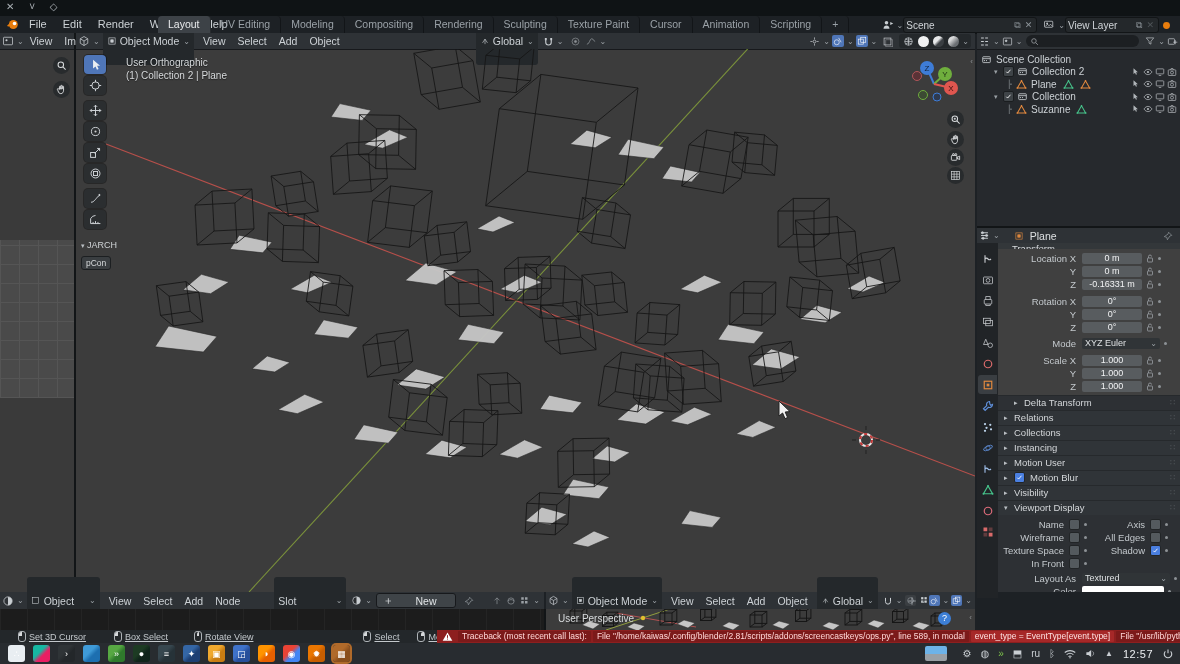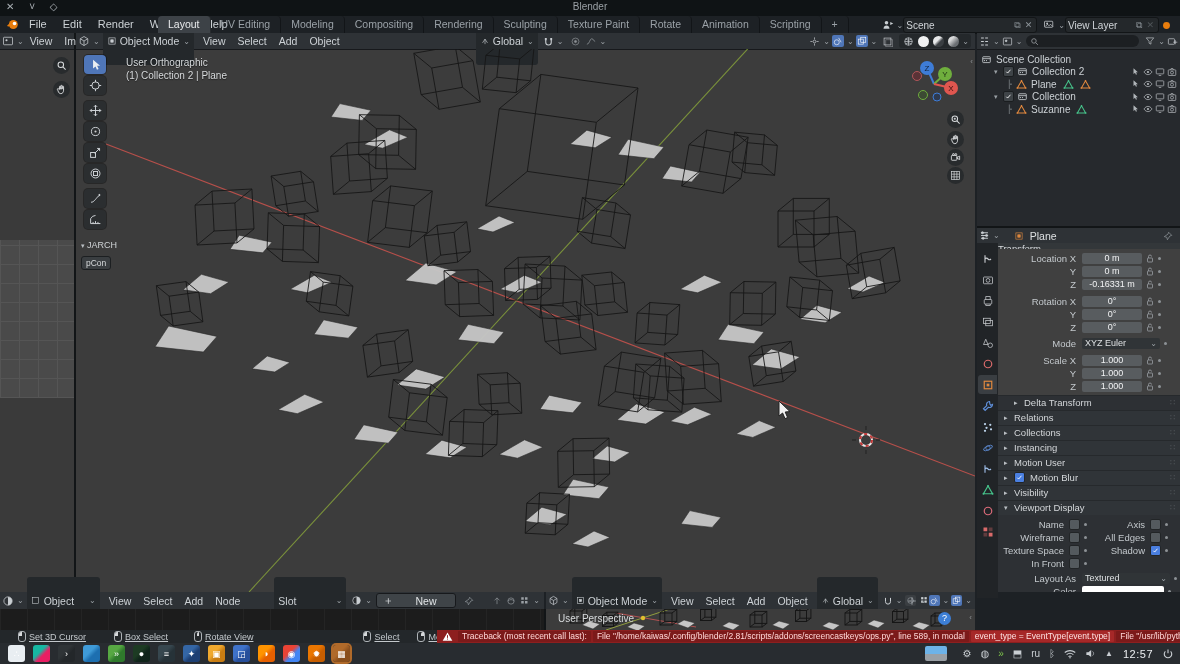--- a/index.html
+++ b/index.html
@@ -48,21 +48,21 @@
   .ol-tools{position:absolute;right:3px;top:0;display:flex;align-items:center;height:12.5px;}
   .ol-tools span{margin-left:2px;opacity:.85;display:inline-flex;}
   .ol-check{width:9px;height:9px;background:#3f4448;border:1px solid #1a1d1f;border-radius:2px;display:inline-flex;align-items:center;justify-content:center;margin-right:3px;}
   .search{display:flex;align-items:center;background:#1c1f22;border-radius:8px;height:12px;flex:1;margin:0 4px;padding:0 4px;}
   
   #props-hdr{left:977px;top:228px;width:203px;height:15px;}
   #prop-tabs{left:977px;top:243px;width:21px;height:349px;background:#212427;display:flex;flex-direction:column;align-items:center;padding-top:6px;}
   .ptab{width:19px;height:19px;display:flex;align-items:center;justify-content:center;margin-bottom:2px;border-radius:3px 0 0 3px;}
   .ptab.active{background:#3a3e42;}
   #props{left:998px;top:243px;width:182px;height:349px;background:#2b2e31;overflow:hidden;font-size:9.5px;}
-  .clip-strip{height:6px;overflow:hidden;background:#33373a;color:#d8dbde;font-size:9.5px;}
+  .clip-strip{height:6px;overflow:hidden;background:#33373a;color:#d8dbde;padding-left:14px;font-size:9.5px;}
   .prow{display:flex;align-items:center;height:12.5px;margin-top:.5px;}
   .plabel{width:78px;text-align:right;padding-right:6px;color:#c3c8cc;}
   .nfield{width:60px;height:11px;background:#585c5f;border-radius:2px;color:#f2f3f4;text-align:center;font-size:9px;line-height:11px;}
   .ndrop{width:60px;height:11px;background:#303437;border-radius:2px;color:#dde0e2;font-size:9px;line-height:11px;padding:0 3px;display:flex;justify-content:space-between;gap:16px;}
   .dot{width:3px;height:3px;border-radius:50%;background:#8d9296;margin-left:4px;}
   .lock{margin-left:4px;display:inline-flex;}
   .sect{display:flex;align-items:center;height:14px;background:#303438;border-top:1px solid #26292c;color:#d4d7da;padding-left:6px;position:relative;font-size:9.5px;}
   .sect .grip{position:absolute;right:4px;color:#5c6165;font-size:8px;letter-spacing:1px;}
   .arrow{width:10px;color:#b9bec2;font-size:7px;}
   .cb{width:9px;height:9px;background:#545a5e;border:1px solid #222527;border-radius:2px;display:inline-flex;align-items:center;justify-content:center;}
@@ -91,21 +91,20 @@
   #clock{font-size:11px;color:#eceff1;margin-left:10px;letter-spacing:.5px;}
   svg{display:block;}
 </style>
 </head>
 <body>
 
 <div id="app">
 
   <div id="titlebar" class="abs">
     <span id="winctl">✕ ˅ ◇</span>
-    <span id="apptitle">Blender</span>
   </div>
 
   <div id="menubar" class="abs">
     <div class="row" style="height:17px;">
       <span class="hicon" style="margin-left:6px;">
         <svg width="13" height="13" viewBox="0 0 16 16">
             <circle cx="9" cy="8" r="5.5" fill="#e87d0d"></circle>
             <circle cx="10.5" cy="6.8" r="2.2" fill="#fff"></circle>
             <path d="M2 10l5-4" stroke="#e87d0d" stroke-width="2"></path>
           </svg>
@@ -119,21 +118,21 @@
         </span>
     </div>
     <div id="tabs">
         <span class="tab active">Layout</span>
         <span class="tab">UV Editing</span>
         <span class="tab">Modeling</span>
         <span class="tab">Compositing</span>
         <span class="tab">Rendering</span>
         <span class="tab">Sculpting</span>
         <span class="tab">Texture Paint</span>
-        <span class="tab">Rotate</span>
+        <span class="tab">Cursor</span>
         <span class="tab">Animation</span>
         <span class="tab">Scripting</span>
         <span class="tab">+</span>
       </div>
     <div class="row abs" style="right:6px;top:1px;">
       <span class="hicon">
           <svg width="12" height="12" viewBox="0 0 16 16">
             <circle cx="6" cy="5" r="2.4" fill="#c9ced2"></circle>
             <path d="M2 13c0-3 2-4.5 4-4.5s4 1.5 4 4.5z" fill="#c9ced2"></path>
             <path d="M11 4l4 2-4 2z" fill="#c9ced2"></path>

